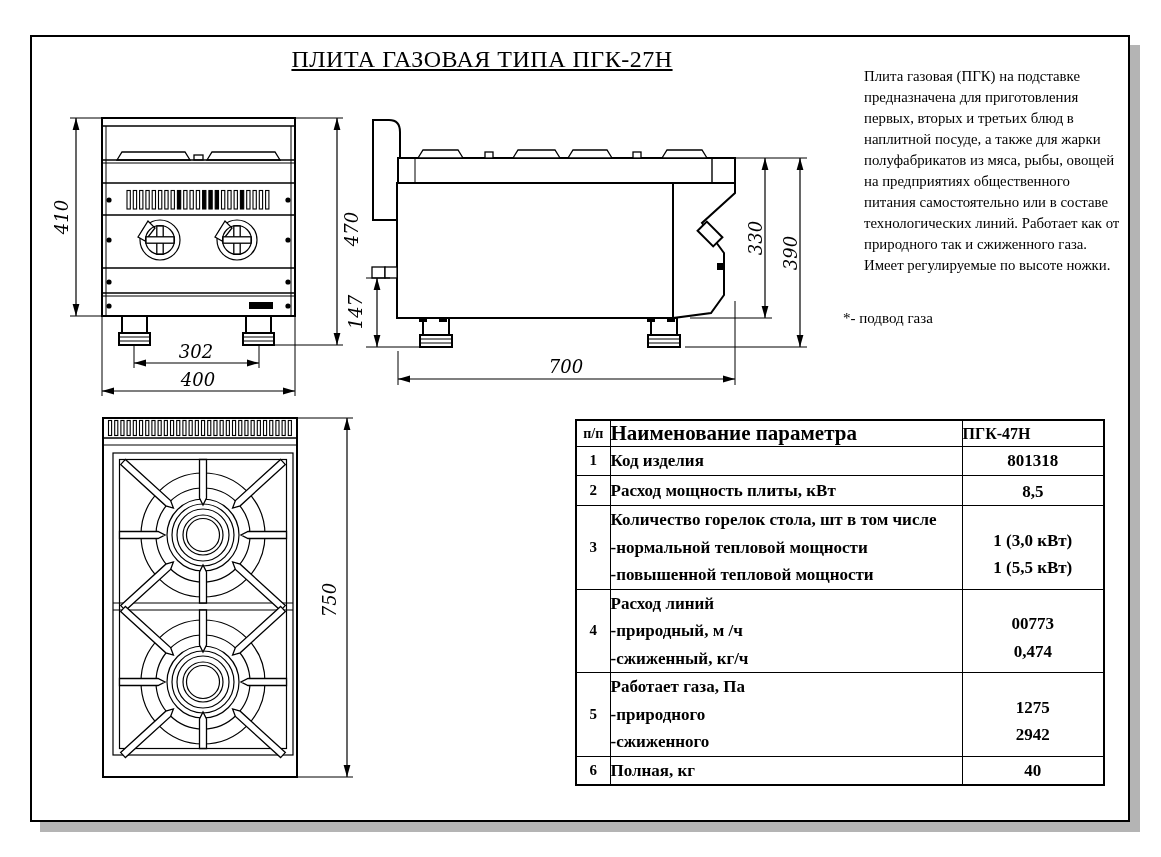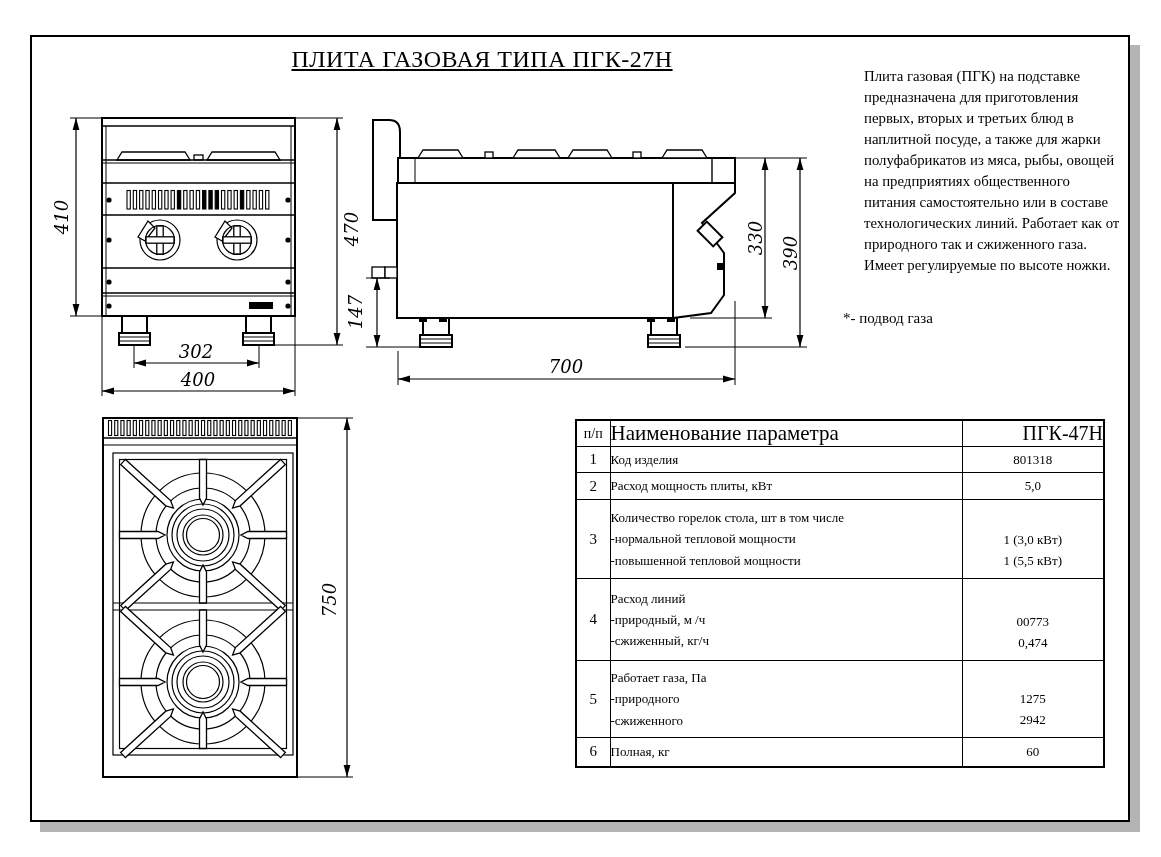--- a/index.html
+++ b/index.html
@@ -36,28 +36,28 @@
   .scr{fill:#000;stroke:none}
   .blk{fill:#000;stroke:none}
   .c{fill:none;stroke:#000;stroke-width:1.2}
   .dimlbl{font-family:"DejaVu Serif","Liberation Serif",serif;font-style:italic;font-size:18px;fill:#000}
 
   table.spec{
     position:absolute;left:575px;top:419px;width:528px;
     border-collapse:collapse;table-layout:fixed;background:#fff;
     border:2px solid #000;
   }
-  table.spec td,table.spec th{border:1px solid #000;padding:0;vertical-align:middle;font-weight:normal}
+  table.spec td,table.spec th{border:1px solid #000;padding:0;vertical-align:middle;font-weight:bold}
   col.c-num{width:34px}col.c-name{width:352px}col.c-val{width:142px}
   th.h-num{font-size:14px;text-align:center}
   th.h-name{font-size:21px;text-align:left}
-  th.h-model{font-size:20px;text-align:right}
+  th.h-model{font-size:16px;text-align:left}
   td.num{font-size:15px;text-align:center}
-  td.name{font-size:13px;text-align:left;padding-left:9px;line-height:1.62;white-space:pre-line}
-  td.val{font-size:13px;text-align:center;line-height:1.62;white-space:pre-line}
+  td.name{font-size:17px;text-align:left;padding-left:9px;line-height:1.62;white-space:pre-line}
+  td.val{font-size:17px;text-align:center;line-height:1.62;white-space:pre-line}
   td.val.vtop{vertical-align:top;padding-top:2px}
   td.val.vbot{vertical-align:bottom;padding-bottom:7px}
 </style>
 </head>
 <body>
 
 <div class="frame"></div>
 
 <div class="title">ПЛИТА ГАЗОВАЯ ТИПА ПГК-27Н</div>
 
@@ -348,21 +348,21 @@
     <th class="h-model">ПГК-47Н</th>
   </tr>
   <tr style="height:26px">
     <td class="num">1</td>
     <td class="name">Код изделия</td>
     <td class="val">801318</td>
   </tr>
   <tr style="height:27px">
     <td class="num">2</td>
     <td class="name">Расход мощность плиты, кВт</td>
-    <td class="val vtop">5,0</td>
+    <td class="val vtop">8,5</td>
   </tr>
   <tr style="height:79px">
     <td class="num">3</td>
     <td class="name">Количество горелок стола, шт в том числе
 -нормальной тепловой мощности
 -повышенной тепловой мощности</td>
     <td class="val vbot">1 (3,0 кВт)
 1 (5,5 кВт)</td>
   </tr>
   <tr style="height:82px">
@@ -377,16 +377,16 @@
     <td class="num">5</td>
     <td class="name">Работает газа, Па
 -природного
 -сжиженного</td>
     <td class="val vbot">1275
 2942</td>
   </tr>
   <tr style="height:29px">
     <td class="num">6</td>
     <td class="name">Полная, кг</td>
-    <td class="val">60</td>
+    <td class="val">40</td>
   </tr>
 </tbody>
   </table>
 
 </body></html>

